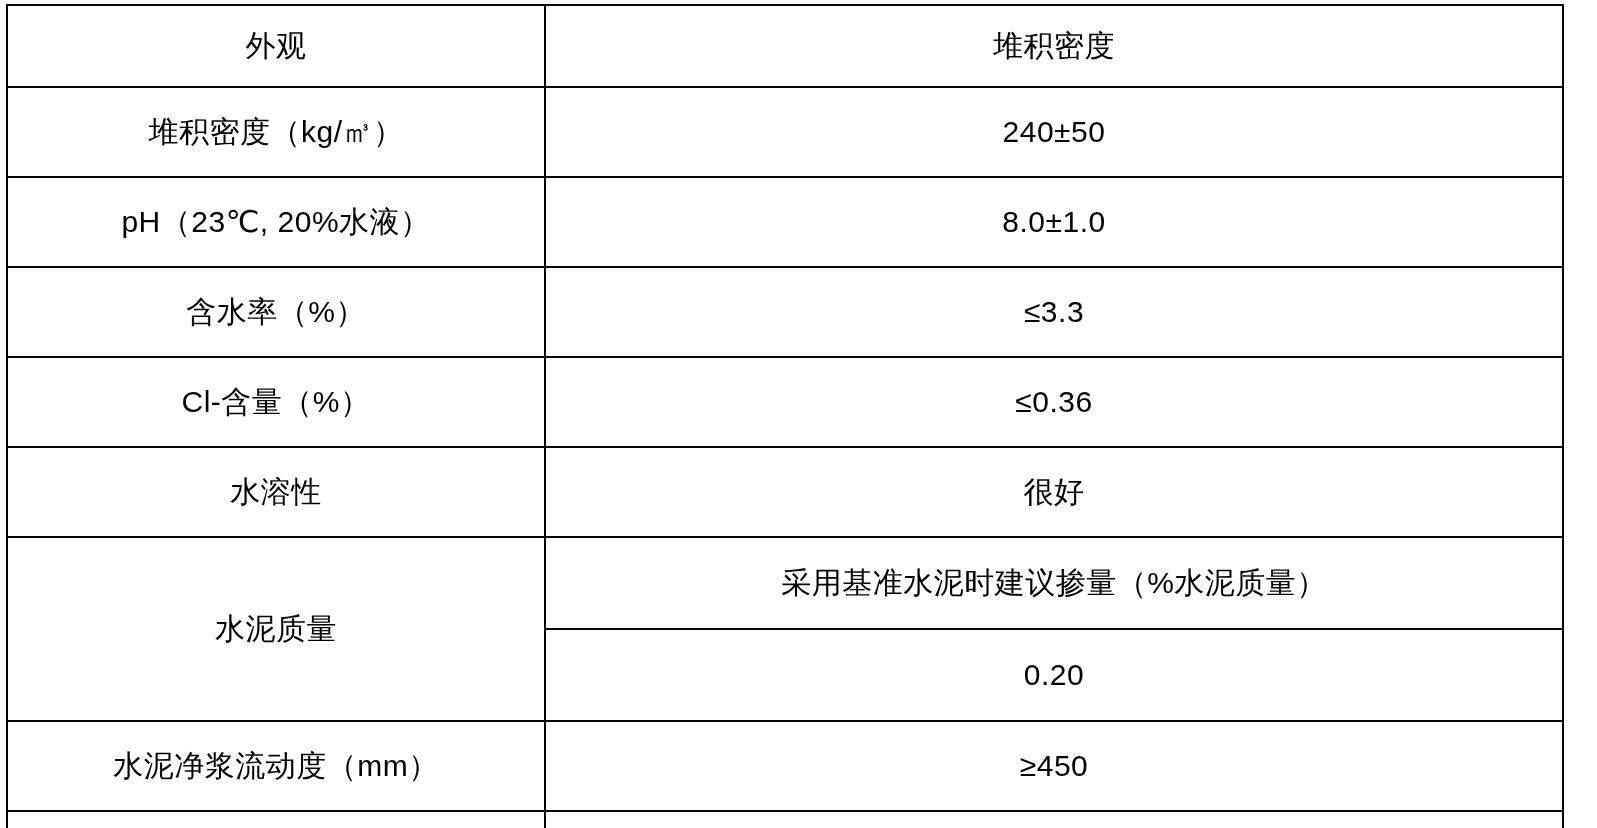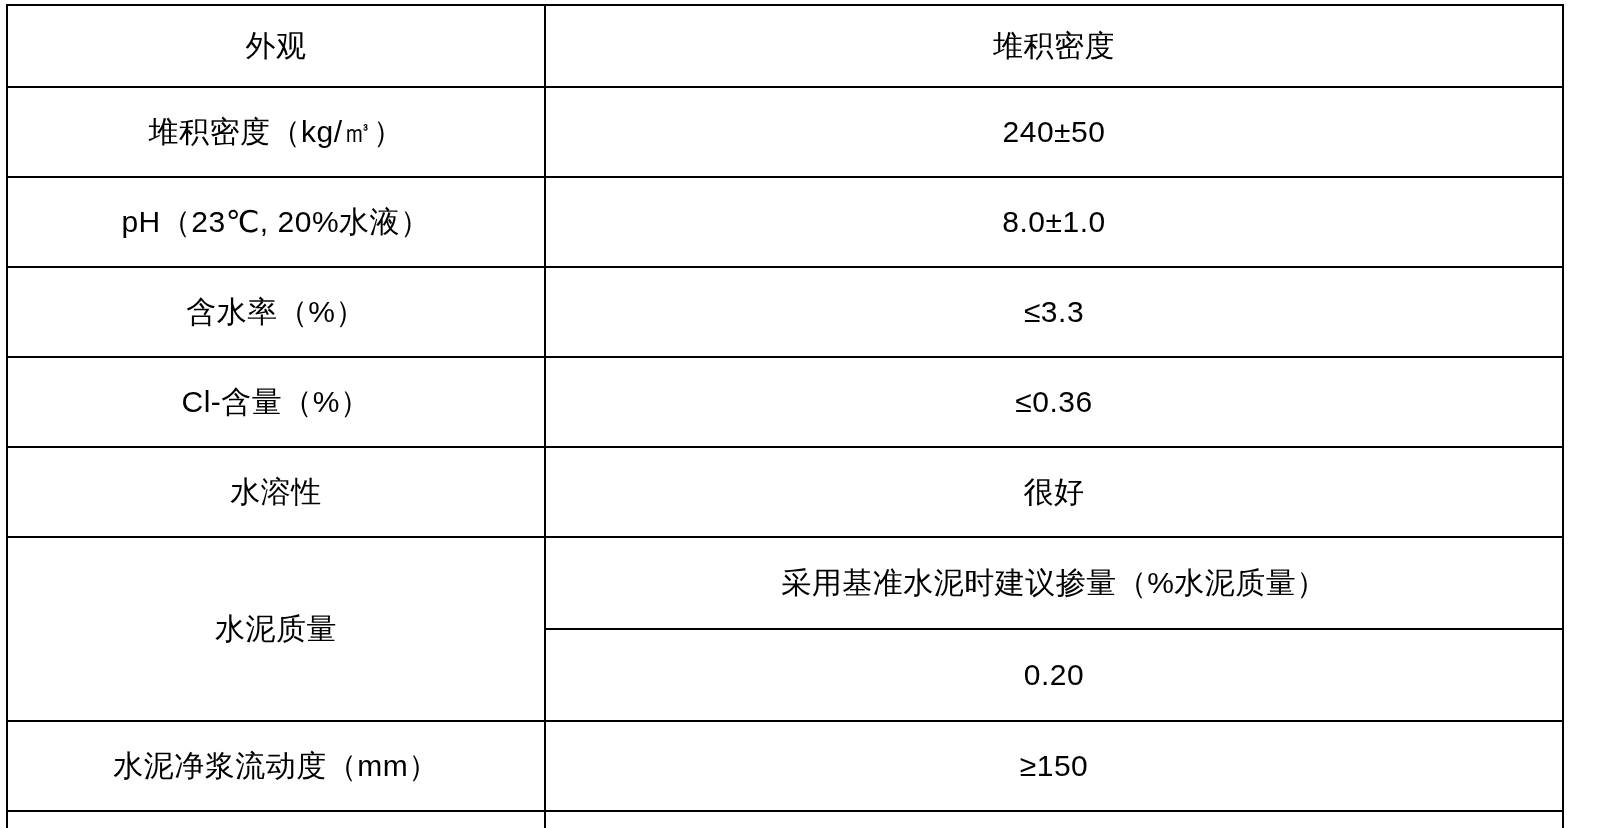--- a/index.html
+++ b/index.html
@@ -88,21 +88,21 @@
       </tr>
       <tr class="row-h-perf-a">
         <td class="label-cell" rowspan="2">水泥质量</td>
         <td class="value-cell">采用基准水泥时建议掺量（%水泥质量）</td>
       </tr>
       <tr class="row-h-perf-b">
         <td class="value-cell">0.20</td>
       </tr>
       <tr class="row-h-normal">
         <td class="label-cell">水泥净浆流动度（mm）</td>
-        <td class="value-cell">≥150</td>
+        <td class="value-cell">≥450</td>
       </tr>
       <tr class="row-h-normal">
         <td class="label-cell">减水率（%）</td>
         <td class="value-cell">≥25</td>
       </tr>
     </tbody>
   </table>
 </div>
 
 </body></html>

